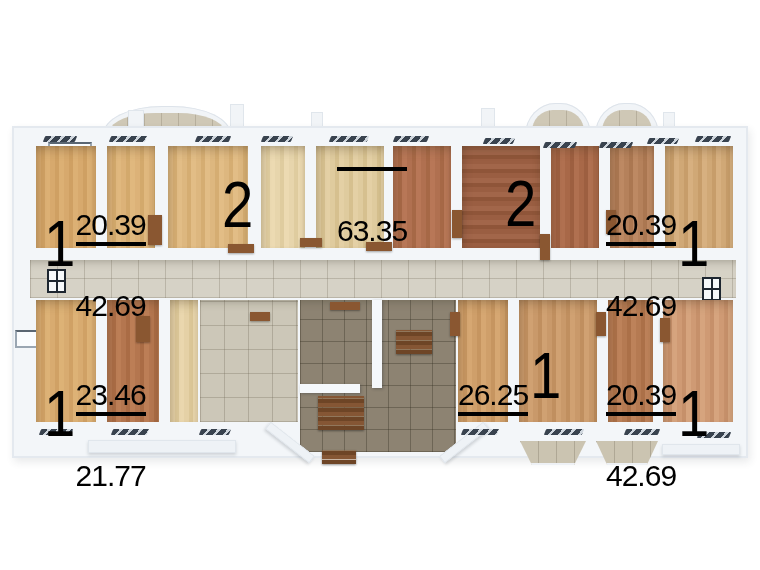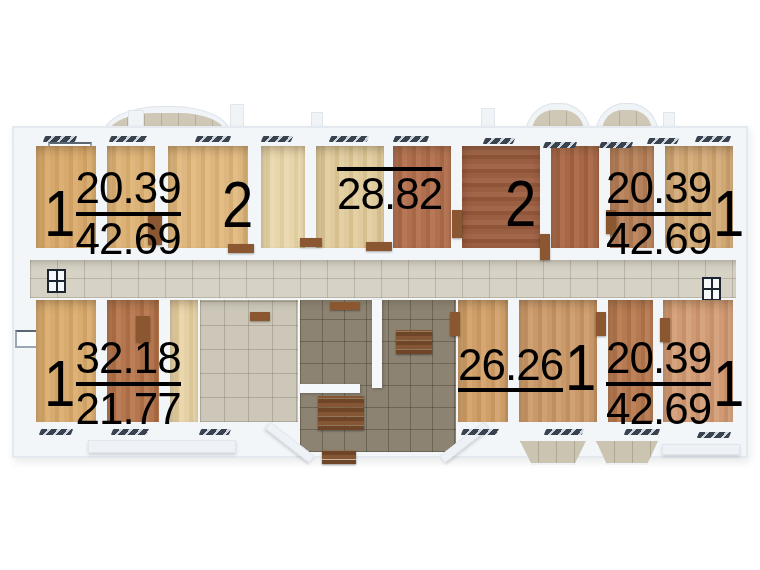--- a/index.html
+++ b/index.html
@@ -73,21 +73,21 @@
     background-size:100% 2px,2px 100%;background-position:center center;background-repeat:no-repeat;
   }
   .sidewin{background:#fafcfe;border:2px solid #9aa6b2;border-top-color:#5a6672;}
   
   .unit-label{position:absolute;display:flex;align-items:center;z-index:20;}
   .big{
     font-size:64px;line-height:1;font-weight:400;display:inline-block;
     transform:scaleX(.88);letter-spacing:-2px;
   }
   .frac{display:inline-flex;flex-direction:column;align-items:center;}
-  .frac .num,.frac .den{font-size:44px;line-height:1.02;letter-spacing:-1px;white-space:nowrap;}
+  .frac .num,.frac .den{font-size:30px;line-height:1.02;letter-spacing:-1px;white-space:nowrap;margin-top:44px;}
   .bar{display:block;height:4px;background:#000;width:100%;margin:1px 0;}
 </style>
 </head>
 <body>
 
 <div class="canvas">
 
   <div class="abs bay" style="left:103px;top:106px;width:128px;height:30px">
       <div class="bay-floor"></div>
     </div>
@@ -190,49 +190,49 @@
       </span>
   </div>
 
   <div class="unit-label" style="left:220px;top:173px">
     <span class="big">2</span>
   </div>
 
   <div class="unit-label" style="left:337px;top:166px">
     <span class="frac">
         <span class="bar"></span>
-        <span class="den">28.82</span>
+        <span class="den">63.35</span>
       </span>
   </div>
 
   <div class="unit-label" style="left:503px;top:172px">
     <span class="big">2</span>
   </div>
 
   <div class="unit-label" style="left:606px;top:166px">
     <span class="frac">
         <span class="num">20.39</span>
         <span class="bar"></span>
         <span class="den">42.69</span>
       </span>
       <span class="big">1</span>
   </div>
 
   <div class="unit-label" style="left:42px;top:336px">
     <span class="big">1</span>
       <span class="frac">
-        <span class="num">32.18</span>
+        <span class="num">23.46</span>
         <span class="bar"></span>
         <span class="den">21.77</span>
       </span>
   </div>
 
   <div class="unit-label" style="left:458px;top:336px">
     <span class="frac">
-        <span class="num">26.26</span>
+        <span class="num">26.25</span>
         <span class="bar"></span>
       </span>
       <span class="big">1</span>
   </div>
 
   <div class="unit-label" style="left:606px;top:336px">
     <span class="frac">
         <span class="num">20.39</span>
         <span class="bar"></span>
         <span class="den">42.69</span>

